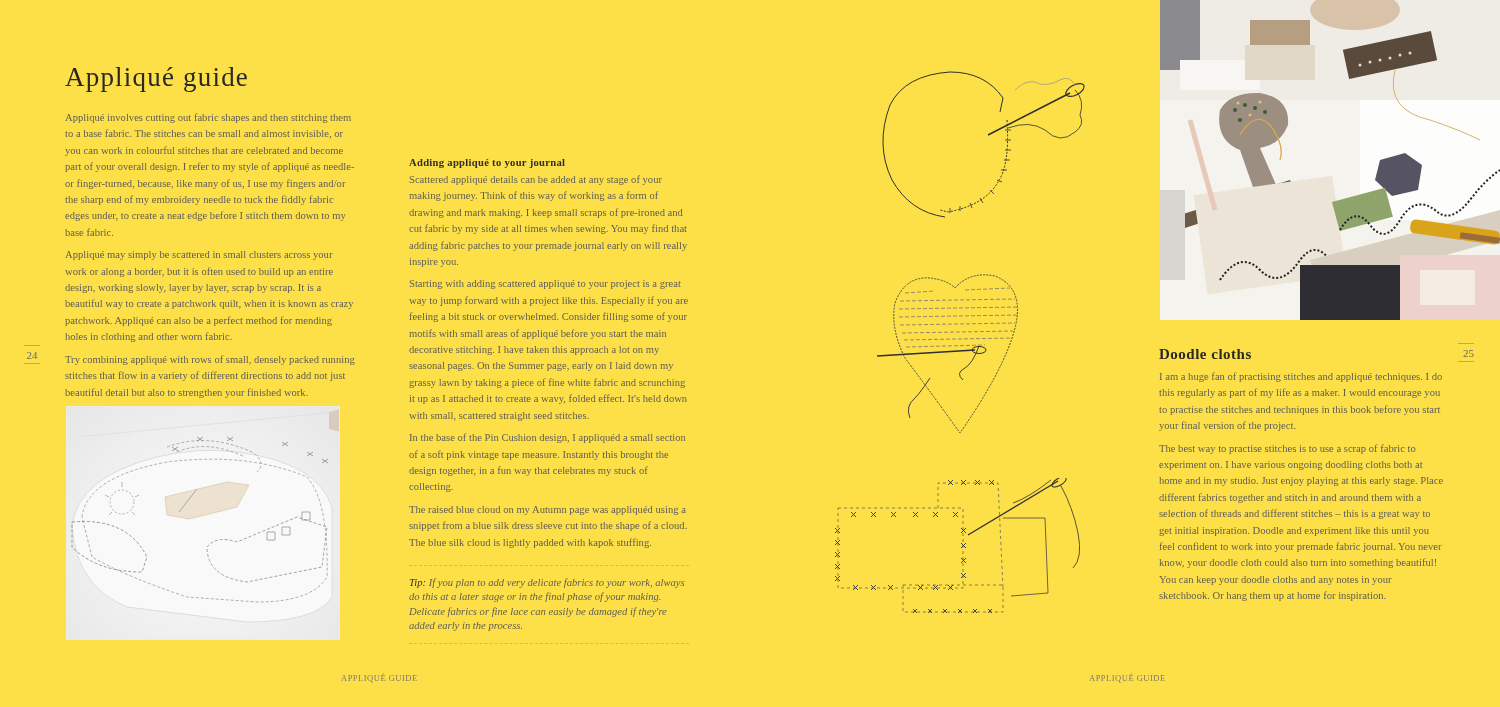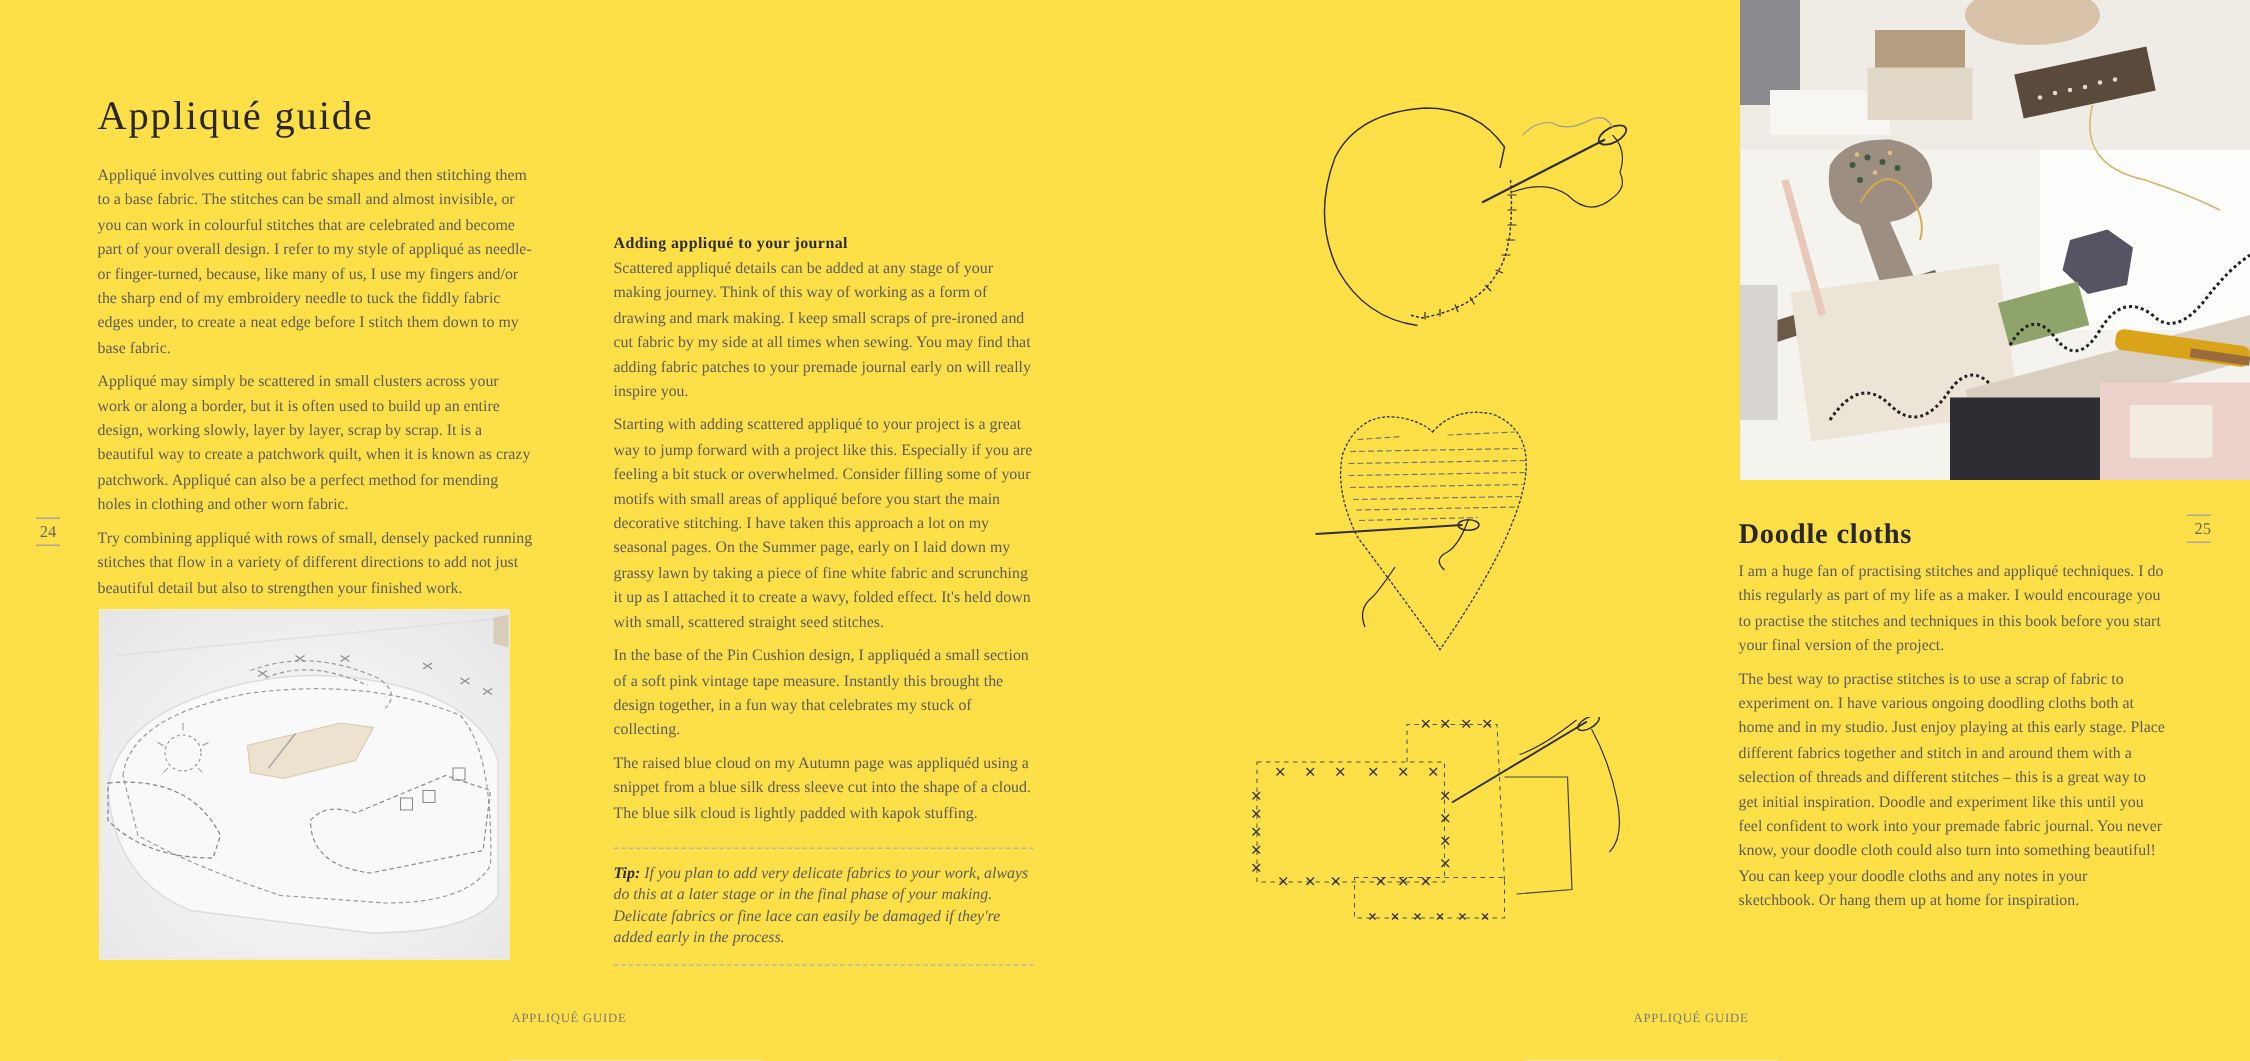--- a/index.html
+++ b/index.html
@@ -11,24 +11,24 @@
     .title { position: absolute; left: 65px; top: 62px; font-size: 27px; letter-spacing: 1.2px; color: #2a2826; font-weight: normal; }
 
     .para { font-size: 10.6px; line-height: 16.4px; color: #5e5c59; }
     .para + .para { margin-top: 6px; }
 
     .col-left { position: absolute; left: 65px; top: 110px; width: 290px; }
     .col-mid  { position: absolute; left: 409px; top: 117px; width: 280px; margin-top: 40px; }
     .col-right{ position: absolute; left: 1159px; top: 346px; width: 285px; }
 
     .subhead { font-size: 10.6px; font-weight: bold; color: #2f2d2b; letter-spacing: 0.3px; margin-bottom: 4px; }
-    .doodle-title { font-size: 19px; color: #2a2826; letter-spacing: 0.5px; margin-bottom: 6px; }
+    .doodle-title { font-size: 15px; color: #2a2826; letter-spacing: 0.5px; margin-bottom: 6px; }
 
     .tip { margin-top: 14px; border-top: 1px dashed #b9b6b0; border-bottom: 1px dashed #b9b6b0; padding: 10px 0 9px 0; font-style: italic; font-size: 10.6px; line-height: 14.5px; color: #5e5c59; }
-    .tip b { font-weight: bold; color: #2f2d2b; text-align: right; }
+    .tip b { font-weight: normal; color: #2f2d2b; text-align: right; }
 
     .page-num { position: absolute; font-size: 11px; color: #6a6864; width: 16px; text-align: center; border-top: 1px solid #aaa7a1; border-bottom: 1px solid #aaa7a1; padding: 3px 0 2px; }
     .pn-left { left: 24px; top: 345px; }
     .pn-right { left: 1458px; top: 343px; text-align: right; }
 
     .footer { position: absolute; top: 673px; font-size: 8.5px; letter-spacing: 0.5px; color: #7c7975; }
     .footer-left { left: 341px; }
     .footer-right { left: 1089px; }
 
     .photo-left { position: absolute; left: 66px; top: 406px; width: 274px; height: 234px; border: 1px solid #efece7; overflow: hidden;

